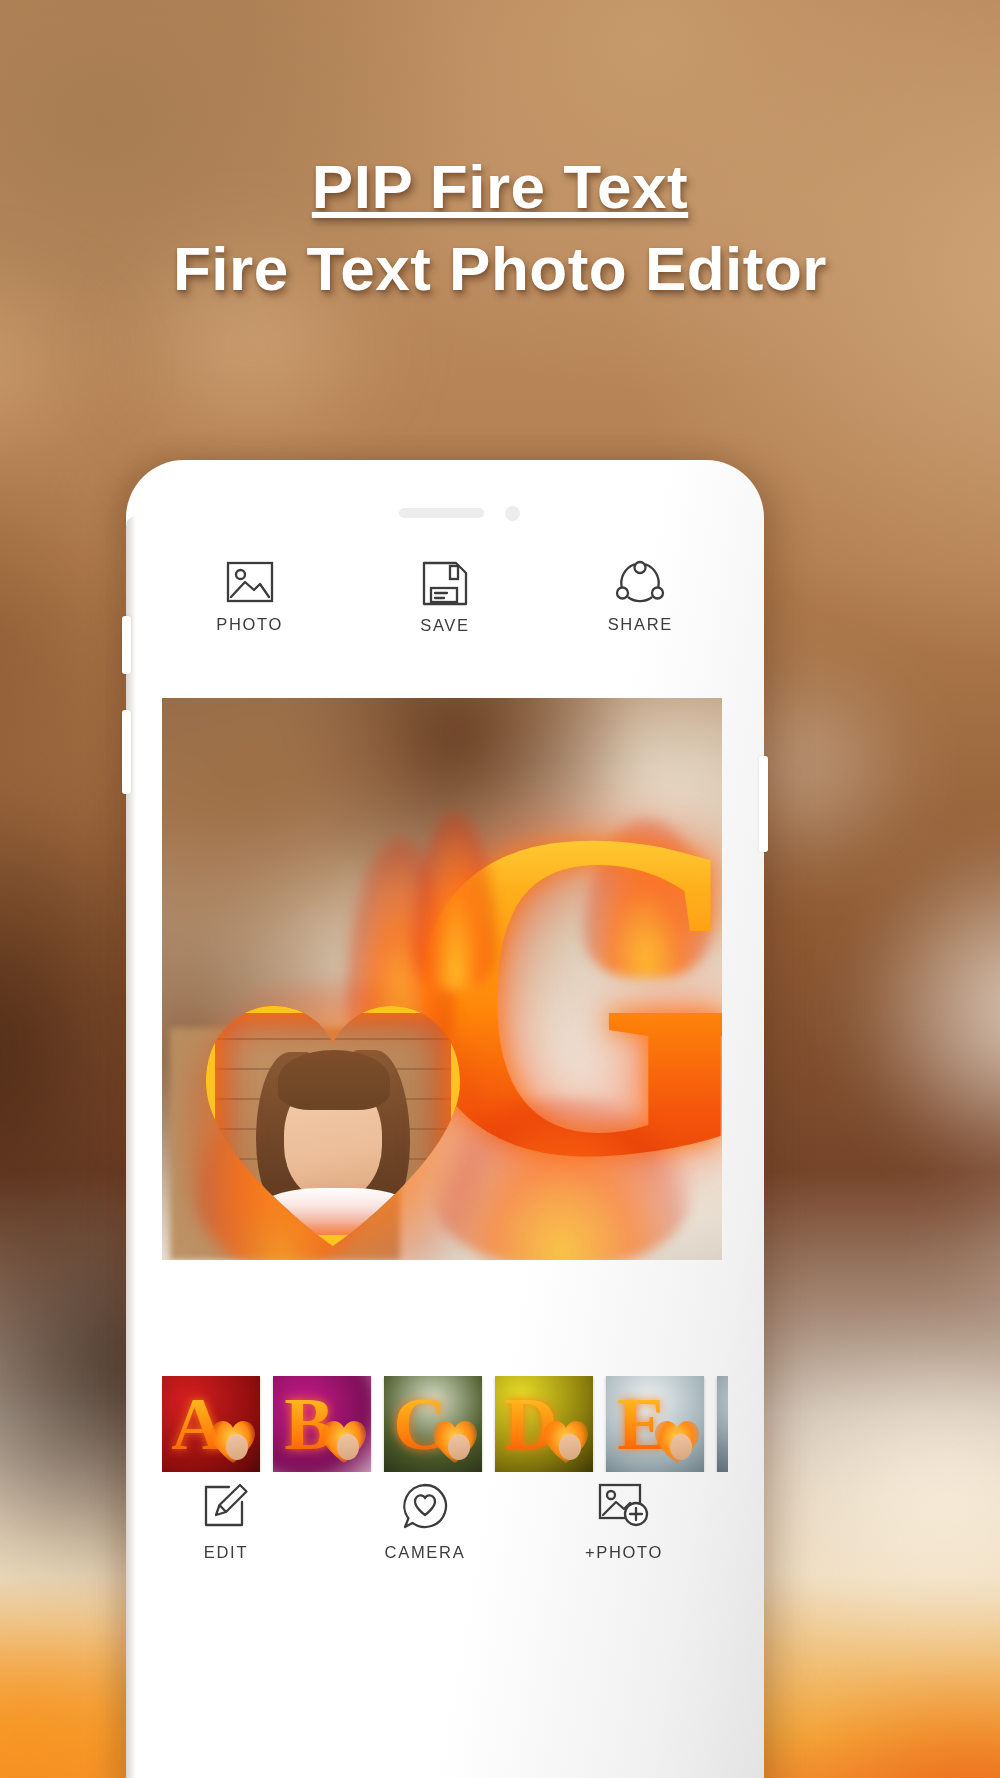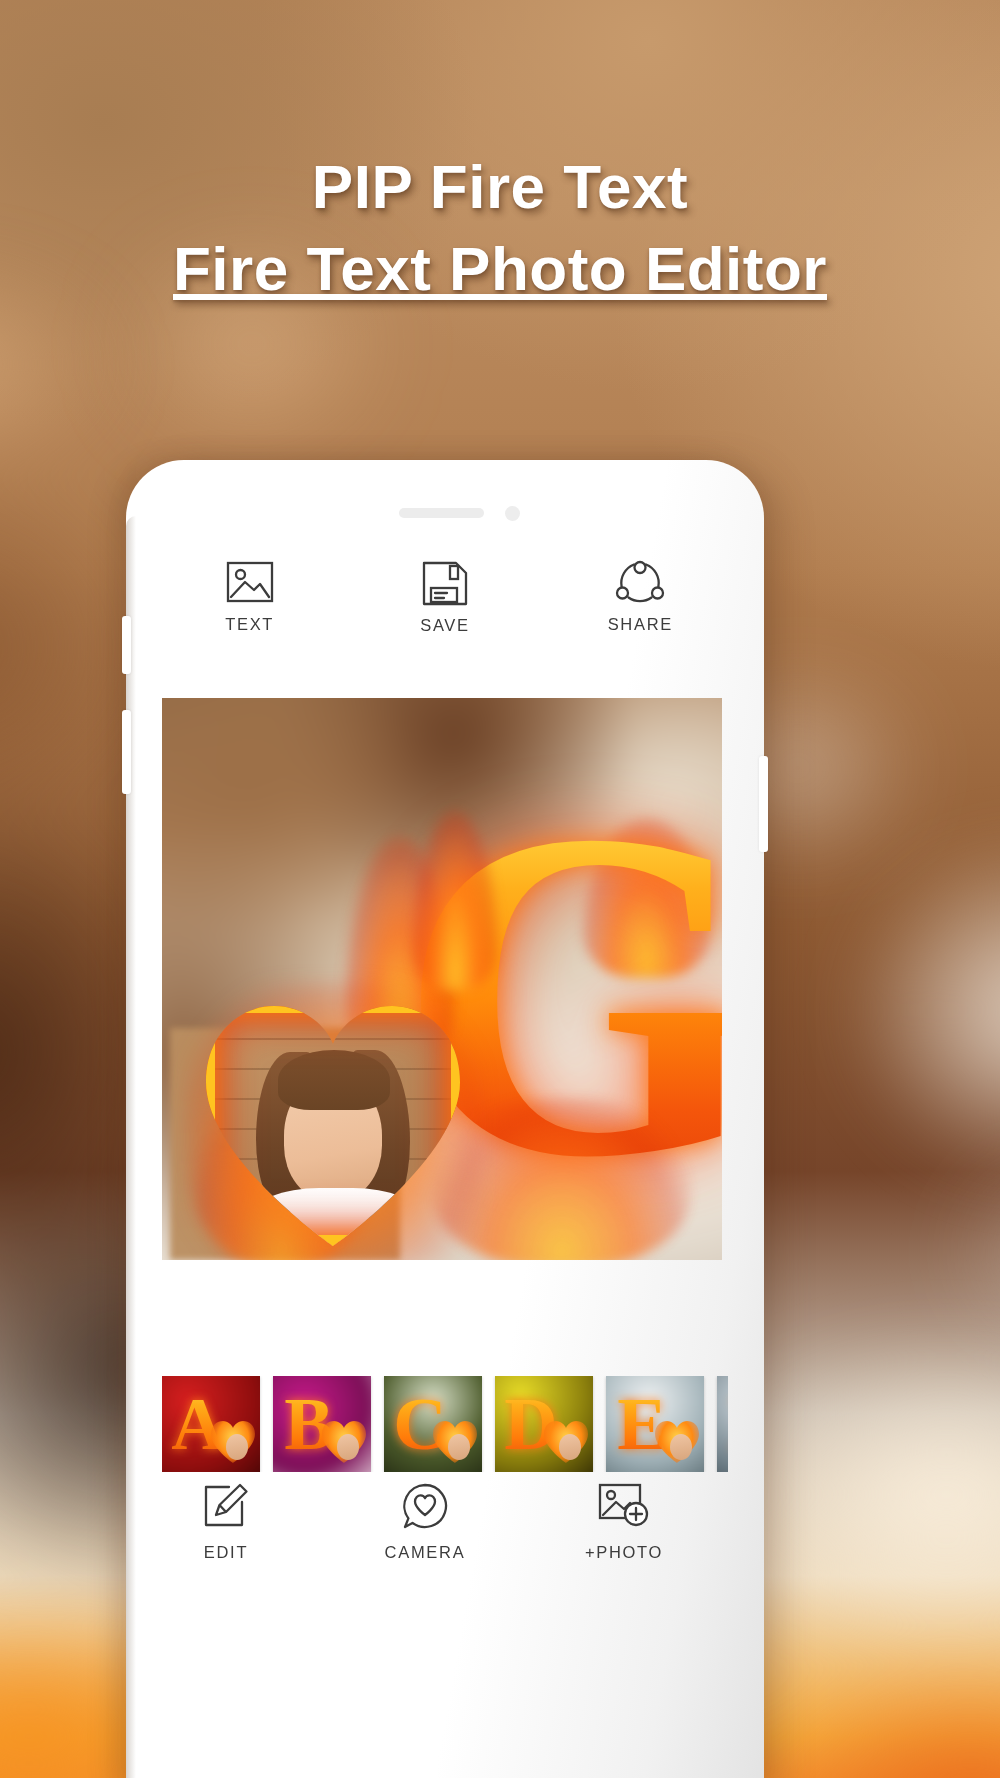--- a/index.html
+++ b/index.html
@@ -48,22 +48,22 @@
   #headline{
     position:absolute; top:146px; left:0; width:1000px;
     text-align:center; z-index:6;
     color:#fff;
     font-weight:bold;
     font-size:62px;
     line-height:1.33;
     letter-spacing:.5px;
     text-shadow: 3px 5px 7px rgba(70,38,16,.45), 0 2px 3px rgba(70,38,16,.3);
   }
-  #headline .l1{ display:block; }
-  #headline .l2{ display:block;text-decoration:underline; }
+  #headline .l1{ display:block;text-decoration:underline; }
+  #headline .l2{ display:block; }
 
   
   #phone{
     position:absolute;
     left:126px; top:460px;
     width:638px; height:1330px;
     z-index:5;
   }
   .phone-body{
     position:absolute; inset:0;
@@ -295,21 +295,21 @@
   <div class="toolbar">
 
     <div class="tool">
       <span>
         <svg width="52" height="46" viewBox="0 0 52 46" fill="none" stroke="#3c3c3c" stroke-width="2.3">
           <rect x="4" y="3" width="44" height="38"></rect>
           <circle cx="16.5" cy="14.5" r="4.5"></circle>
           <path d="M7 37 L21 22 L30 30 L36 24 L45 37" stroke-linejoin="round" stroke-linecap="round"></path>
         </svg>
       </span>
-      <span class="lbl">TEXT</span>
+      <span class="lbl">PHOTO</span>
     </div>
 
 
     <div class="tool">
       <span>
         <svg width="48" height="47" viewBox="0 0 48 47" fill="none" stroke="#3c3c3c" stroke-width="2.3">
           <path d="M3 3 h32 l10 10 v31 H3 z" stroke-linejoin="round"></path>
           <rect x="29" y="6" width="8" height="13"></rect>
           <rect x="10" y="28" width="26" height="14"></rect>
           <path d="M14 33 h12 M14 38 h9" stroke-linecap="round"></path>

